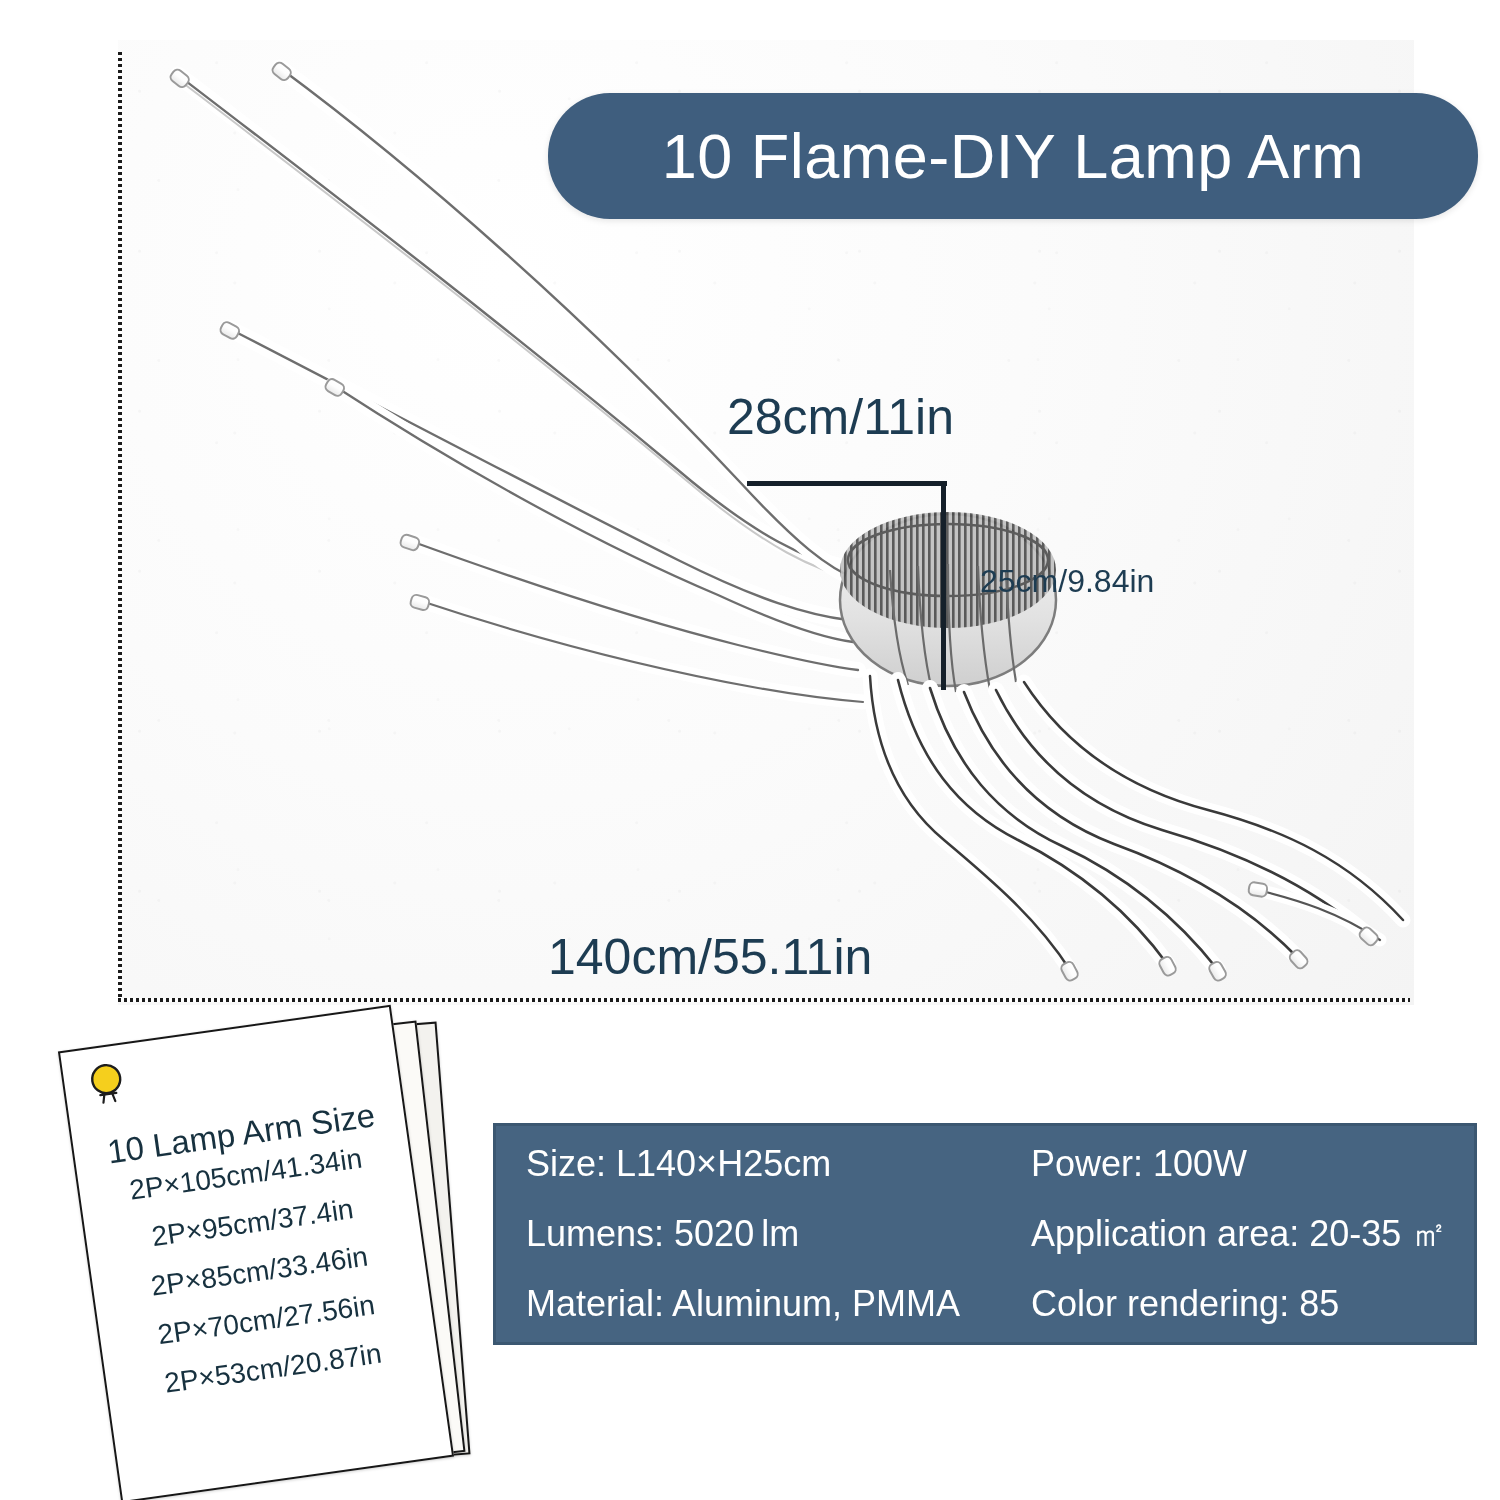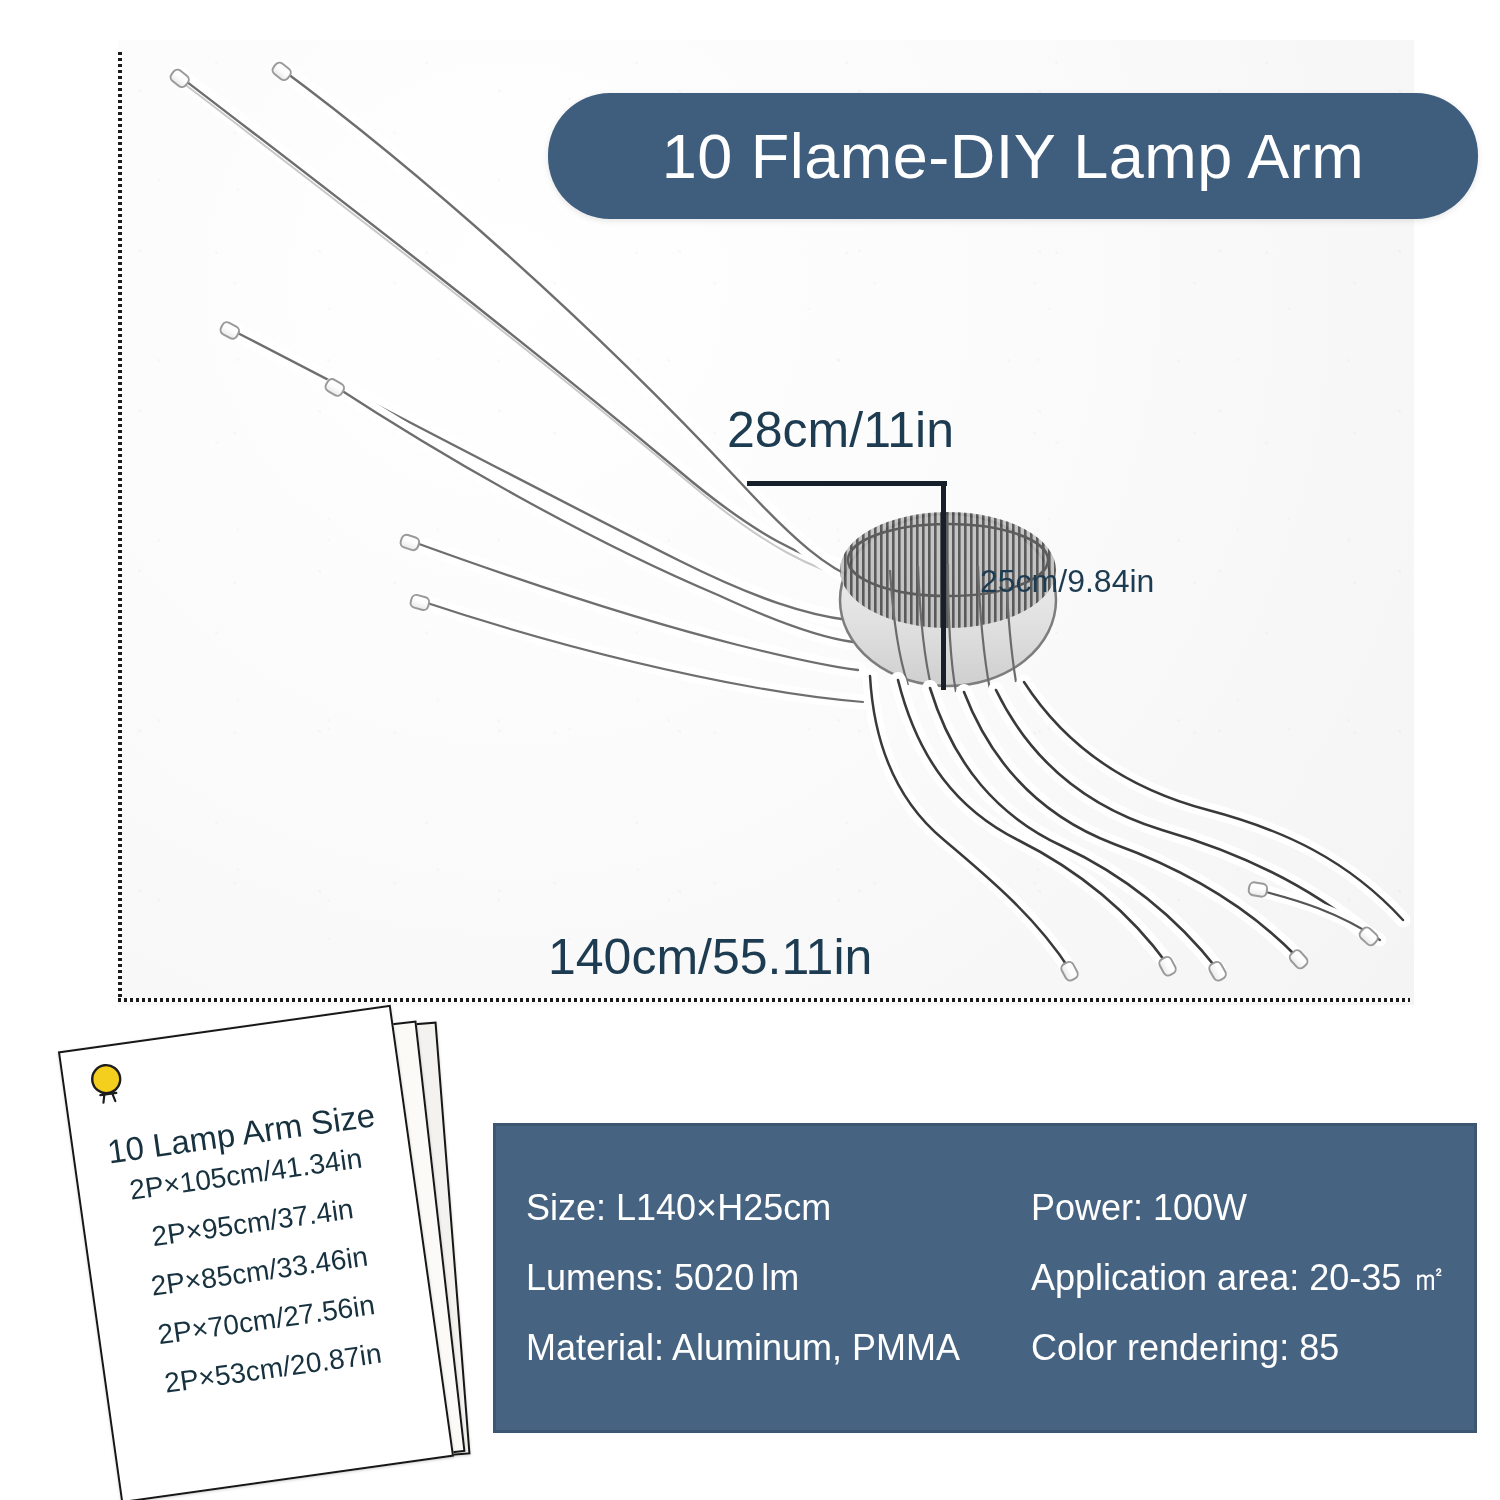--- a/index.html
+++ b/index.html
@@ -50,21 +50,21 @@
   }
   .title-text{
     color:#ffffff;font-size:63px;line-height:1;letter-spacing:.5px;
     white-space:nowrap;
   }
 
   
   .dim{
     position:absolute;color:#1d3c52;white-space:nowrap;line-height:1;
   }
-  .dim-top{left:727px;top:405px;font-size:50px;}
+  .dim-top{left:727px;top:392px;font-size:50px;}
   .dim-right{left:980px;top:565px;font-size:32px;}
   .dim-bottom{left:548px;top:932px;font-size:50px;text-align:right;}
 
   
   .meas-top{position:absolute;left:747px;top:481px;width:200px;height:5px;background:#15202a;}
   .meas-right{position:absolute;left:941px;top:481px;width:5px;height:209px;background:#15202a;}
 
   
   .lamp{position:absolute;left:118px;top:40px;width:1296px;height:965px;}
 
@@ -84,21 +84,21 @@
     text-align:center;font-size:33px;color:#17313f;line-height:1;white-space:nowrap;
   }
   .card-list{position:absolute;left:6px;top:132px;width:322px;}
   .card-row{
     text-align:center;font-size:28px;color:#17313f;line-height:1;
     margin-bottom:21px;white-space:nowrap;
   }
 
   
   .spec-panel{
-    position:absolute;left:493px;top:1123px;width:984px;height:310px;
+    position:absolute;left:493px;top:1123px;width:984px;height:222px;
     background:#466481;border:3px solid #3b5771;
     display:grid;grid-template-columns:1fr 1fr;
     align-content:center;
     padding:14px 0 14px 0;box-sizing:border-box;
   }
   .spec-cell{
     color:#ffffff;font-size:36px;line-height:1;white-space:nowrap;
     padding:17px 0 17px 30px;
   }
   .spec-cell.col2{padding-left:46px;}

